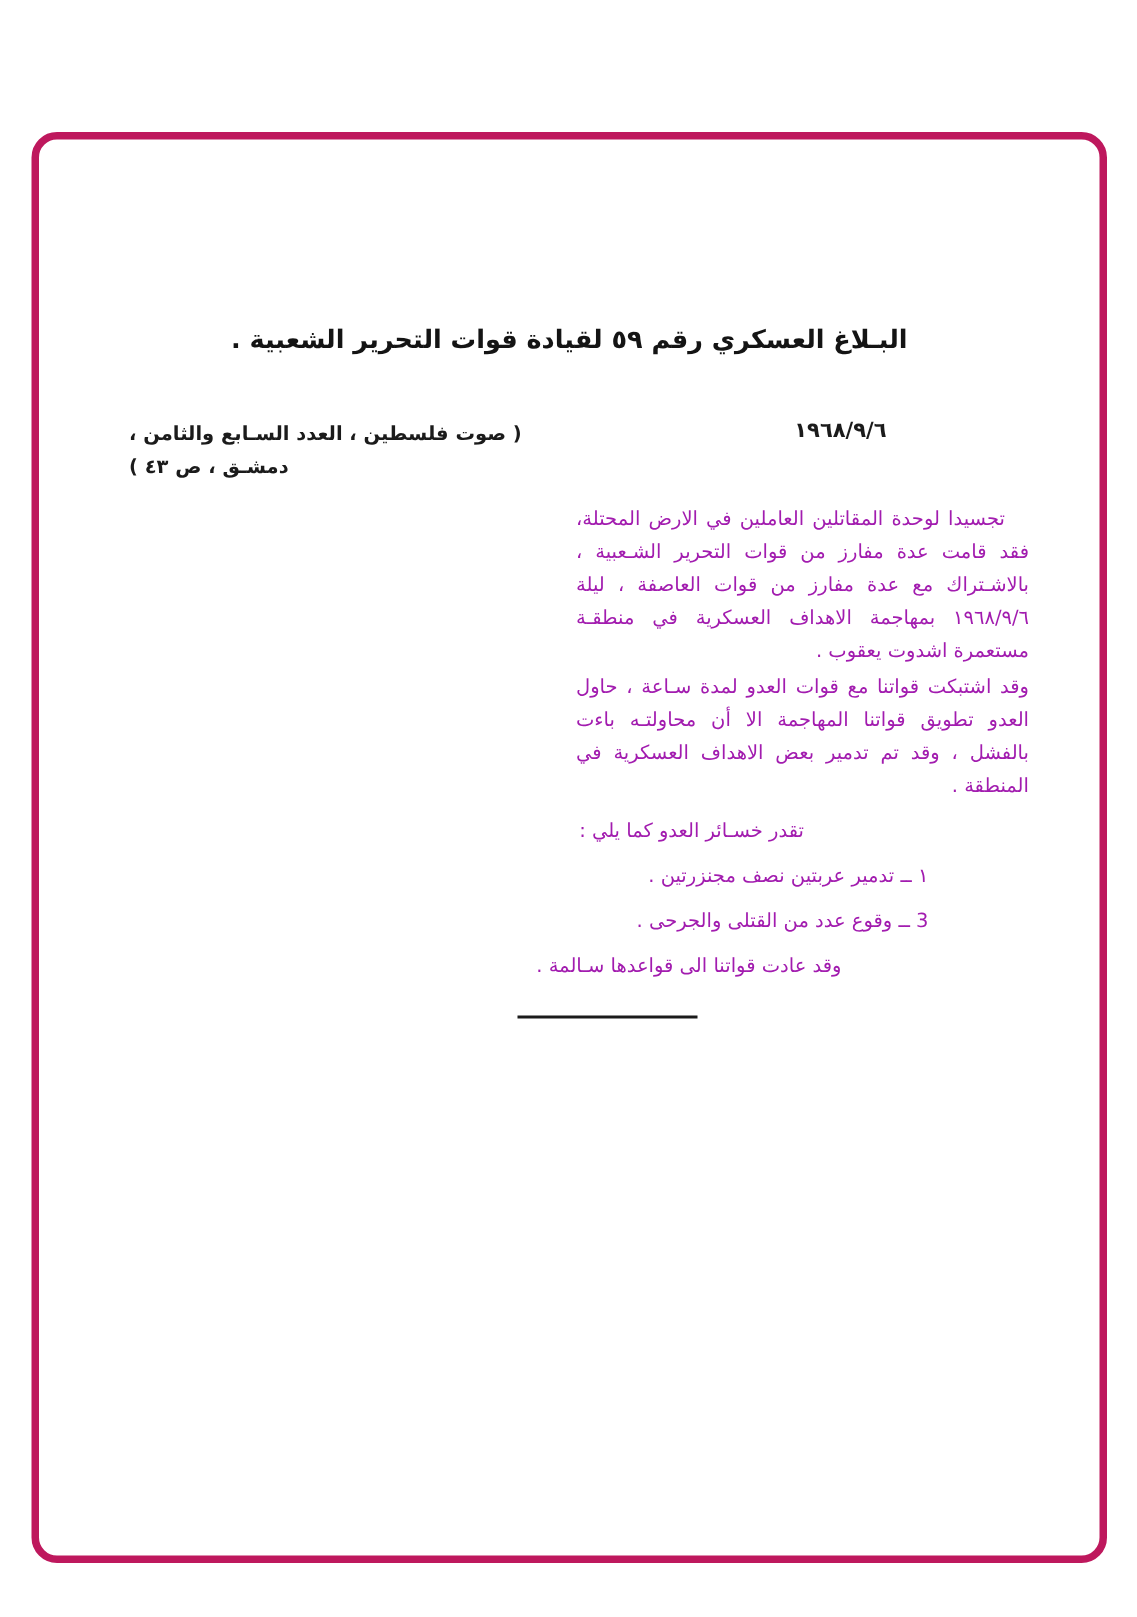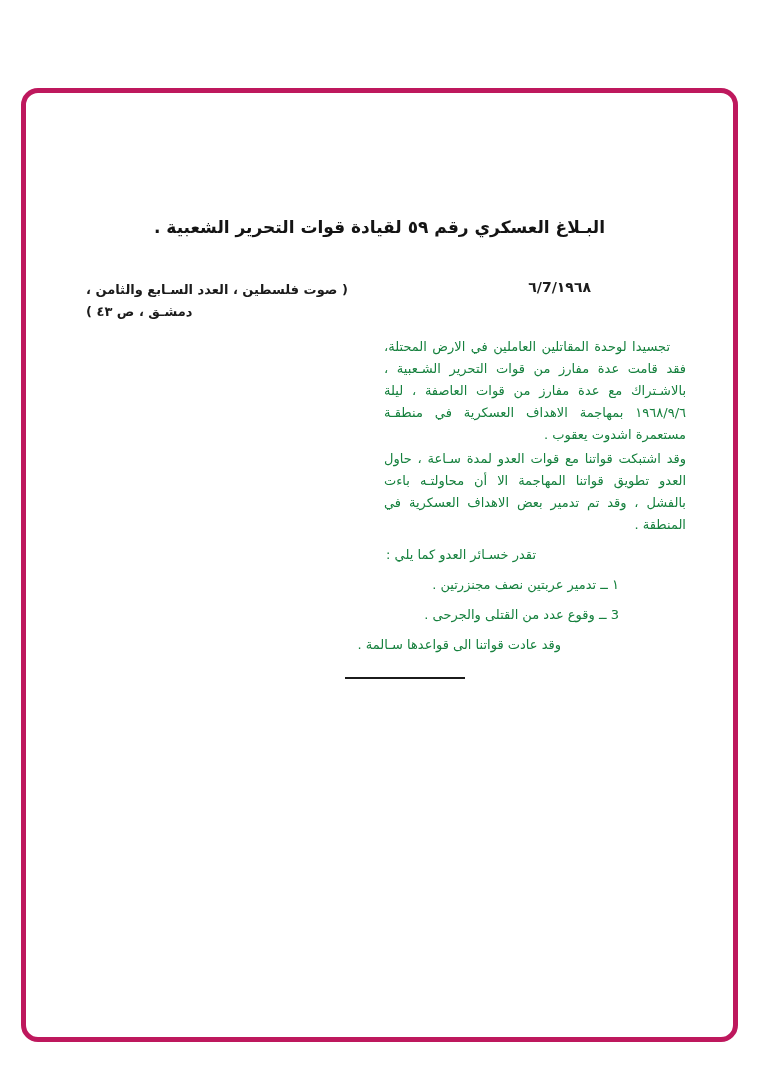--- a/index.html
+++ b/index.html
@@ -71,21 +71,21 @@
     white-space: nowrap;
   }
   .body-col {
     position: absolute;
     top: 243px;
     right: 47px;
     width: 302px;
     direction: rtl;
     font-size: 13px;
     line-height: 22px;
-    color: #15803d;
+    color: #a21caf;
     font-weight: 500;
   }
   .para { text-align: justify; text-align-last: right; }
   .para-1 { margin: 0 0 2px 0; text-indent: 16px; }
   .para-2 { margin: 0 0 8px 0; }
   .losses-intro { margin: 0 150px 8px 0; white-space: nowrap; }
   .loss-item { margin: 0 67px 8px 0; white-space: nowrap; }
   .closing { margin: 6px 125px 0 0; white-space: nowrap; }
   .divider {
     position: absolute;
@@ -99,21 +99,21 @@
 <body>
 
 <div class="page">
 
 
   <div class="scan-box">
 
     <div class="doc-title">البـلاغ العسكري رقم ٥٩ لقيادة قوات التحرير الشعبية .</div>
 
     <div class="meta">
-      <div class="doc-date">١٩٦٨/7/٦</div>
+      <div class="doc-date">١٩٦٨/٩/٦</div>
       <div class="doc-citation">
         <div>( صوت فلسطين ، العدد السـابع والثامن ،</div>
         <div>دمشـق ، ص ٤٣ )</div>
       </div>
     </div>
 
     <div class="body-col">
       <p class="para para-1">تجسيدا لوحدة المقاتلين العاملين في الارض المحتلة، فقد قامت عدة مفارز من قوات التحرير الشـعبية ، بالاشـتراك مع عدة مفارز من قوات العاصفة ، ليلة ١٩٦٨/٩/٦ بمهاجمة الاهداف العسكرية في منطقـة مستعمرة اشدوت يعقوب .</p>
       <p class="para para-2">وقد اشتبكت قواتنا مع قوات العدو لمدة سـاعة ، حاول العدو تطويق قواتنا المهاجمة الا أن محاولتـه باءت بالفشل ، وقد تم تدمير بعض الاهداف العسكرية في المنطقة .</p>
       <div class="losses-intro">تقدر خسـائر العدو كما يلي :</div>

